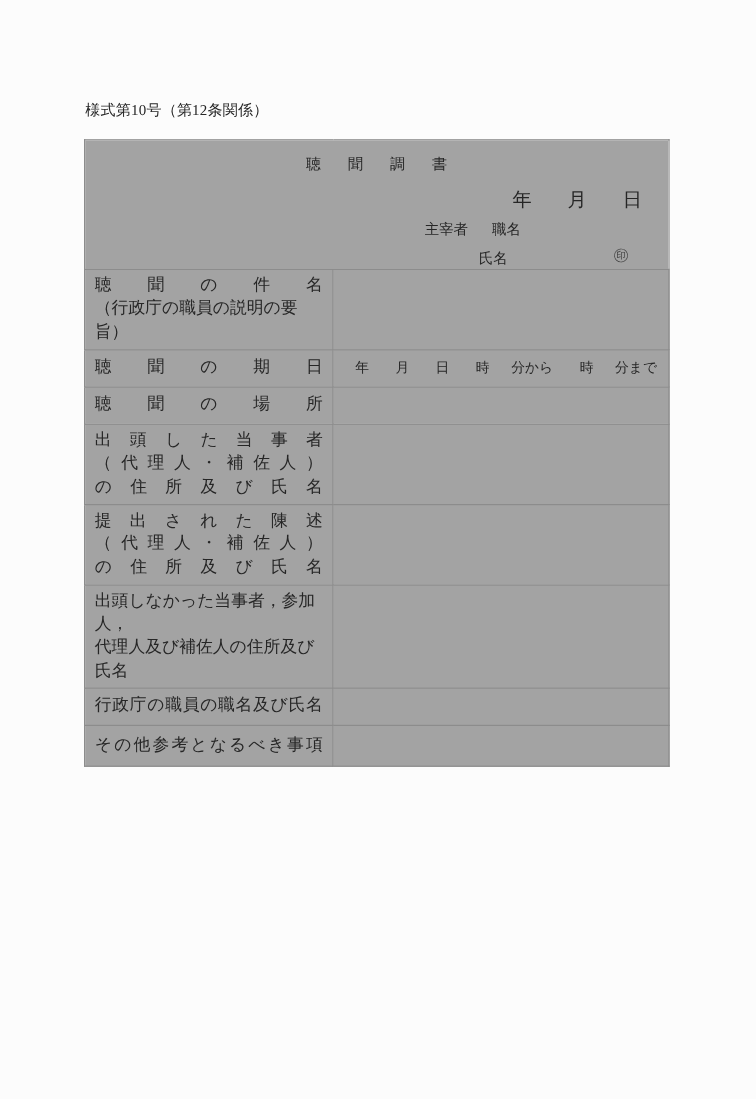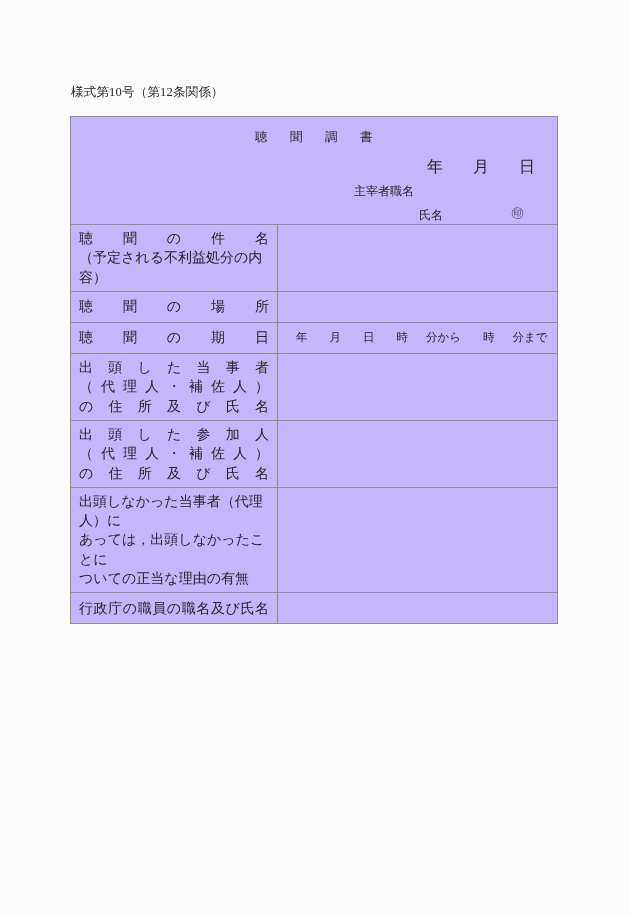--- a/index.html
+++ b/index.html
@@ -40,21 +40,21 @@
     left: 70px;
     top: 116px;
     width: 487px;
     border-collapse: collapse;
     table-layout: fixed;
   }
   .doc-table td {
     border: 1px solid #8c8c8c;
     padding: 0;
     vertical-align: middle;
-    background: #c4b5fd;
+    background: #a3a3a3;
   }
 
   
   .head-cell {
     height: 107px;
     position: relative;
     padding: 0 !important;
   }
   .doc-title {
     position: absolute;
@@ -80,30 +80,29 @@
   .date-line .m { margin-right: 30px; }
 
   .host-line {
     position: absolute;
     left: 283px;
     top: 66px;
     font-size: 12px;
     color: #262626;
     white-space: nowrap;
   }
-  .host-line .role { margin-right: 0; }
+  .host-line .role { margin-right: 20px; }
 
   .name-line {
     position: absolute;
     left: 328px;
     top: 90px;
     font-size: 12px;
     color: #262626;
     white-space: nowrap;
-    margin-left: 20px;
   }
   .seal {
     position: absolute;
     left: 440px;
     top: 89px;
     font-size: 13px;
     color: #3a3a3a;
     line-height: 1;
   }
 
@@ -174,78 +173,83 @@
           <div class="name-line">
             <span>氏名</span>
           </div>
           <div class="seal">㊞</div>
         </td>
       </tr>
 
       <tr class="r-h36">
         <td class="lbl">
           <span class="spread-line">聴聞の件名</span>
-          <span class="plain-line">（予定される不利益処分の内容）</span>
-        </td>
-        <td class="val"></td>
-      </tr>
-
-      <tr class="r-h32">
-        <td class="lbl">
-          <span class="spread-line">聴聞の場所</span>
+          <span class="plain-line">（行政庁の職員の説明の要旨）</span>
         </td>
         <td class="val"></td>
       </tr>
 
       <tr class="r-h32">
         <td class="lbl">
           <span class="spread-line">聴聞の期日</span>
         </td>
         <td class="val">
           <div class="val-text">
             <span class="g1">年</span><span class="g2">月</span><span class="g3">日</span><span class="g4">時</span><span class="g5">分から</span><span class="g6">時</span><span>分まで</span>
           </div>
         </td>
       </tr>
 
+      <tr class="r-h32">
+        <td class="lbl">
+          <span class="spread-line">聴聞の場所</span>
+        </td>
+        <td class="val"></td>
+      </tr>
+
       <tr class="r-h48">
         <td class="lbl">
           <span class="spread-line">出頭した当事者</span>
           <span class="spread-line">（代理人・補佐人）</span>
           <span class="spread-line">の住所及び氏名</span>
         </td>
         <td class="val"></td>
       </tr>
 
       <tr class="r-h48">
         <td class="lbl">
-          <span class="spread-line">出頭した参加人</span>
+          <span class="spread-line">提出された陳述</span>
           <span class="spread-line">（代理人・補佐人）</span>
           <span class="spread-line">の住所及び氏名</span>
         </td>
         <td class="val"></td>
       </tr>
 
-
-      <tr class="r-h48">
-        <td class="lbl">
-          <span class="plain-line">出頭しなかった当事者（代理人）に</span>
-          <span class="plain-line">あっては，出頭しなかったことに</span>
-          <span class="plain-line">ついての正当な理由の有無</span>
-        </td>
-        <td class="val"></td>
-      </tr>
+      <tr class="r-h36">
+        <td class="lbl">
+          <span class="plain-line">出頭しなかった当事者，参加人，</span>
+          <span class="plain-line">代理人及び補佐人の住所及び氏名</span>
+        </td>
+        <td class="val"></td>
+      </tr>
+
 
       <tr class="r-h32">
         <td class="lbl">
           <span class="spread-line">行政庁の職員の職名及び氏名</span>
         </td>
         <td class="val"></td>
       </tr>
 
 
 
 
+      <tr class="r-h36">
+        <td class="lbl">
+          <span class="spread-line">その他参考となるべき事項</span>
+        </td>
+        <td class="val"></td>
+      </tr>
 
     </tbody>
   </table>
 
 </div>
 
 </body></html>

